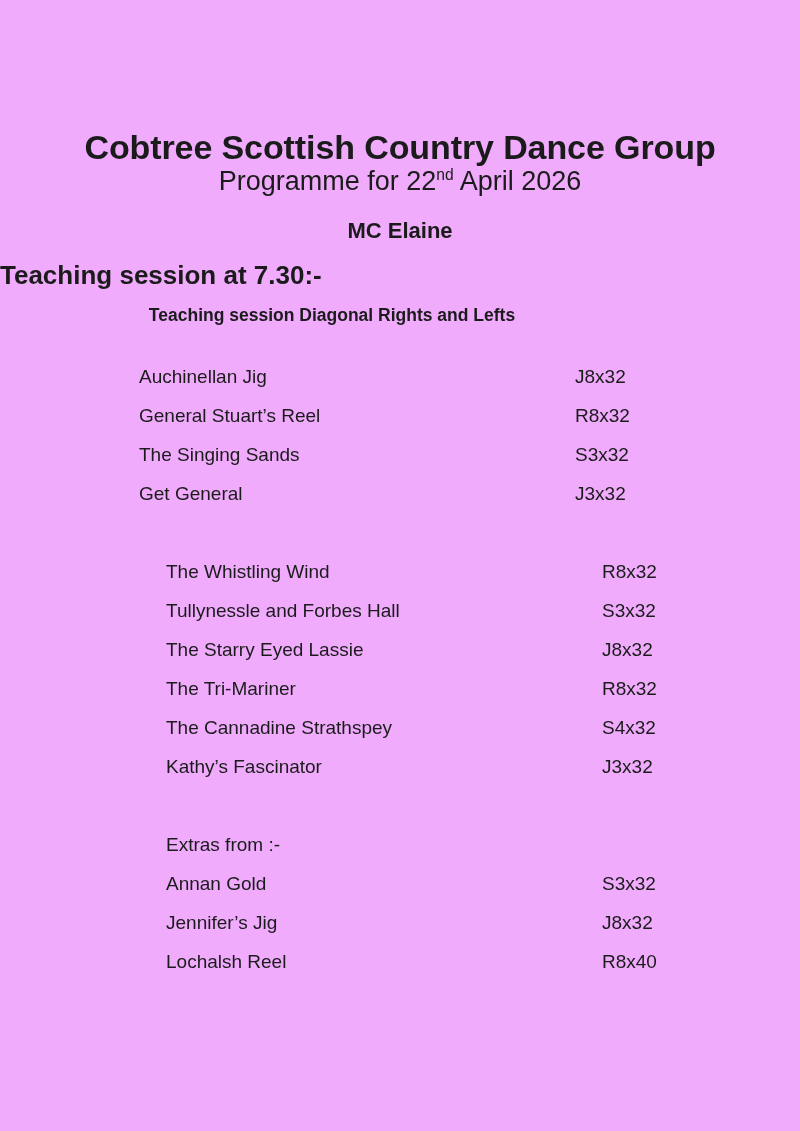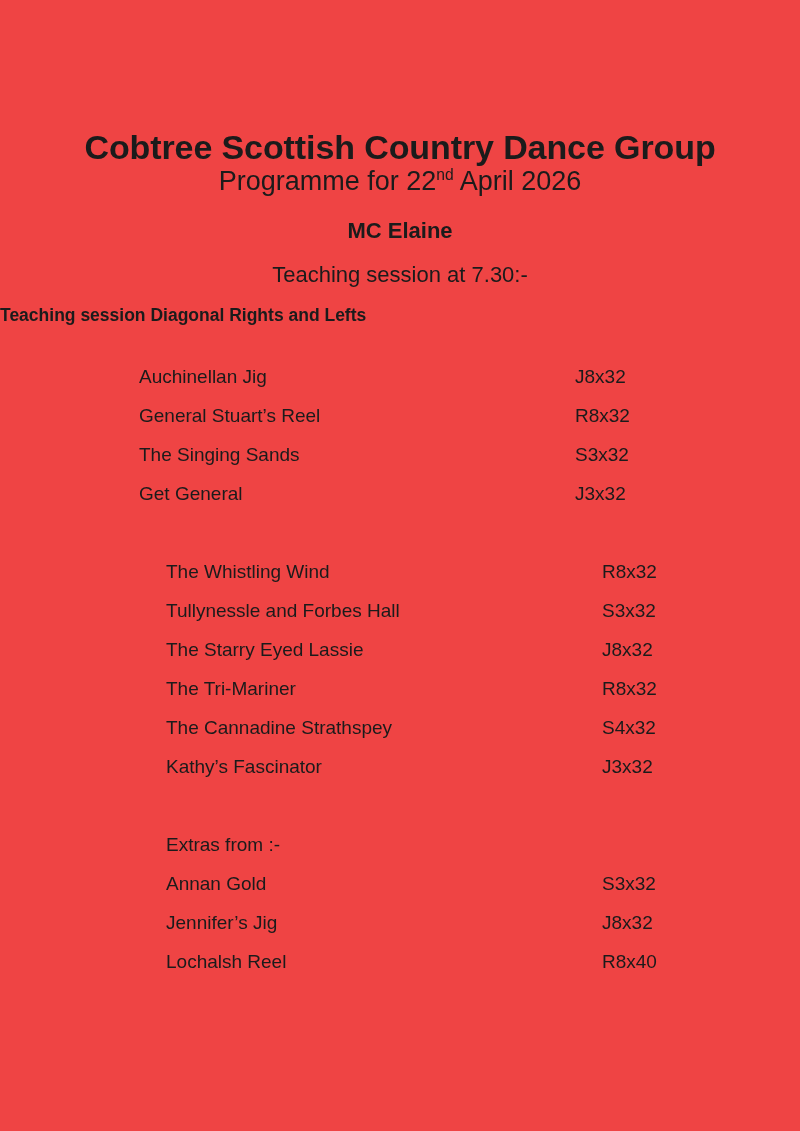--- a/index.html
+++ b/index.html
@@ -16,21 +16,21 @@
     color: #1b1b1b;
     -webkit-font-smoothing: antialiased;
   }
 
   .page {
     position: relative;
     width: 800px;
     height: 1131px;
     box-sizing: border-box;
     padding: 0;
-    background: #ef4444;
+    background: #f0abfc;
   }
 
   
   .doc-title {
     position: absolute;
     left: 0;
     top: 103px;
     width: 800px;
     text-align: center;
     font-size: 34px;
@@ -67,33 +67,32 @@
     font-weight: bold;
     line-height: 28px;
     white-space: nowrap;
   }
 
   .doc-time {
     position: absolute;
     left: 0;
     top: 261px;
     width: 800px;
-    text-align: center;
-    font-size: 22px;
-    font-weight: normal;
+    font-size: 26px;
+    font-weight: bold;
     line-height: 28px;
     white-space: nowrap;
   }
 
   .doc-topic {
     position: absolute;
     left: 0;
     top: 304px;
     width: 664px;
-    text-align: left;
+    text-align: center;
     font-size: 17.5px;
     font-weight: bold;
     line-height: 23px;
     white-space: nowrap;
   }
 
   
   .dance-list {
     position: absolute;
     left: 0;

